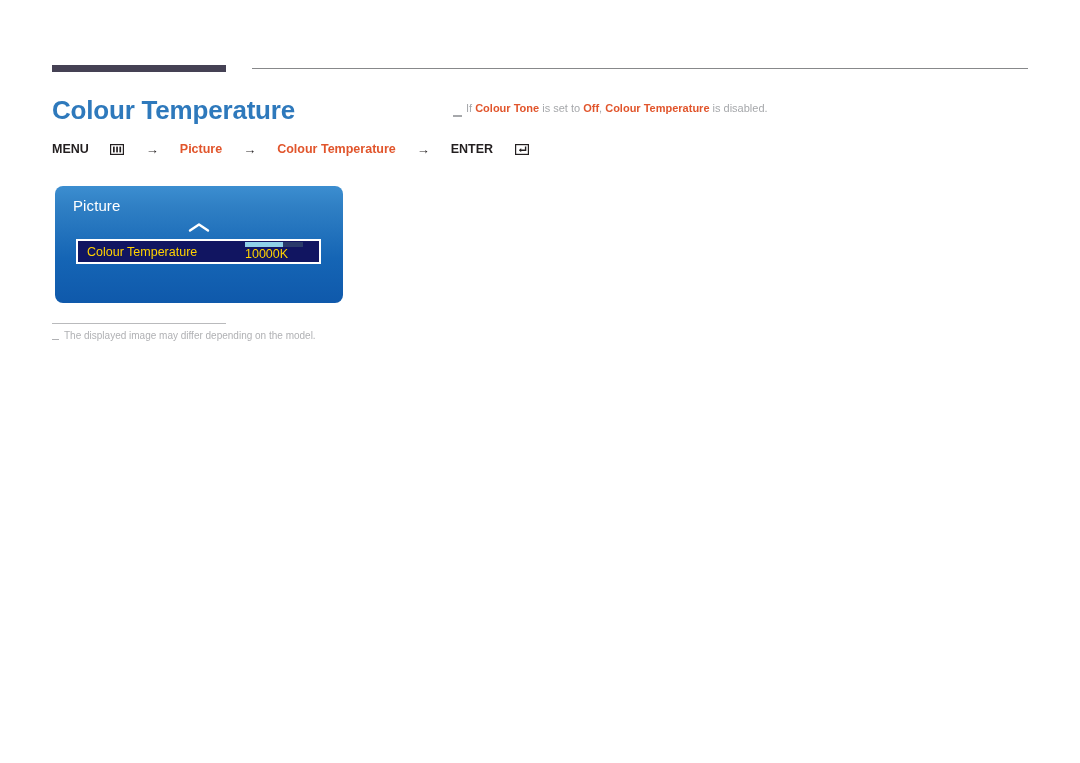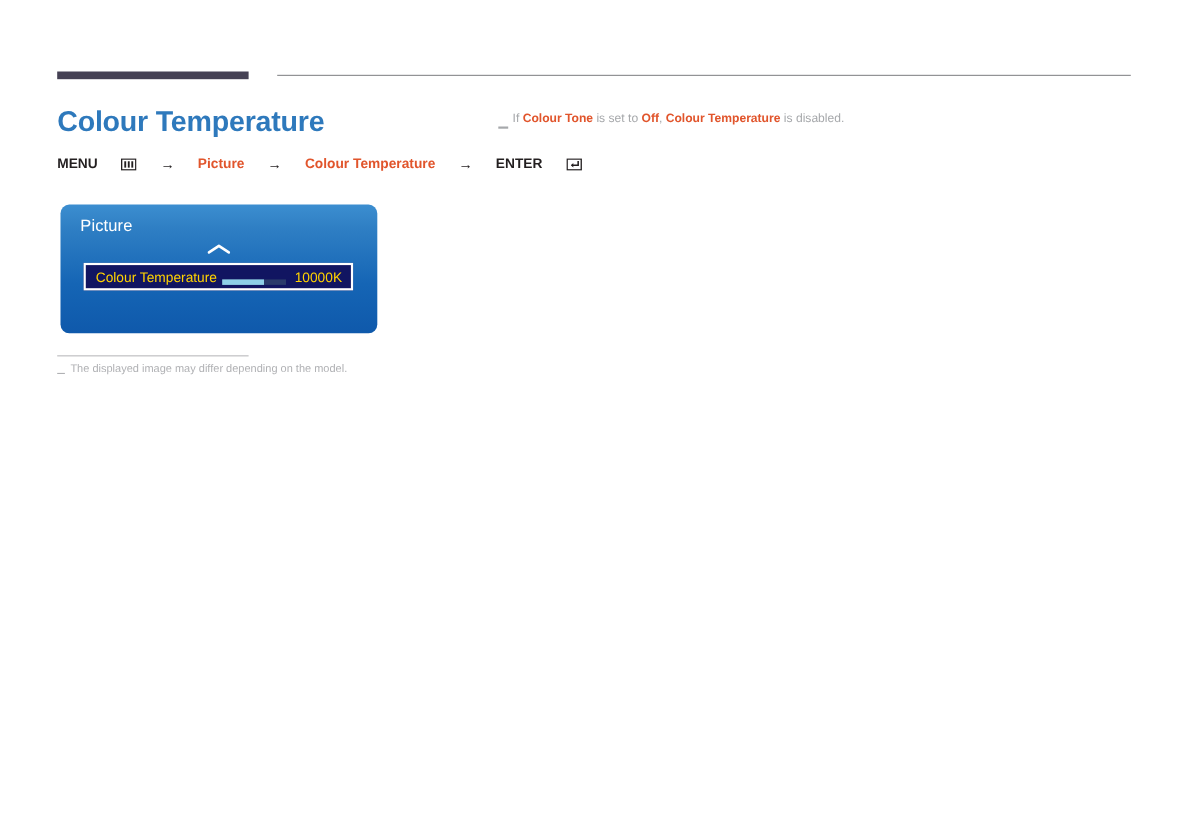--- a/index.html
+++ b/index.html
@@ -130,22 +130,23 @@
   }
   .osd-row-label {
     color: #ffd200;
     font-size: 12.5px;
     margin-left: 9px;
     white-space: nowrap;
   }
   .osd-row-right {
     margin-left: auto;
     display: flex;
-    align-items: flex-end;
+    align-items: flex-start;
     margin-right: 8px;
+    flex-direction: column;
   }
   .osd-slider {
     width: 58px;
     height: 5px;
     background: #2a3a6b;
     position: relative;
     margin-right: 8px;
   }
   .osd-slider-fill {
     position: absolute;

